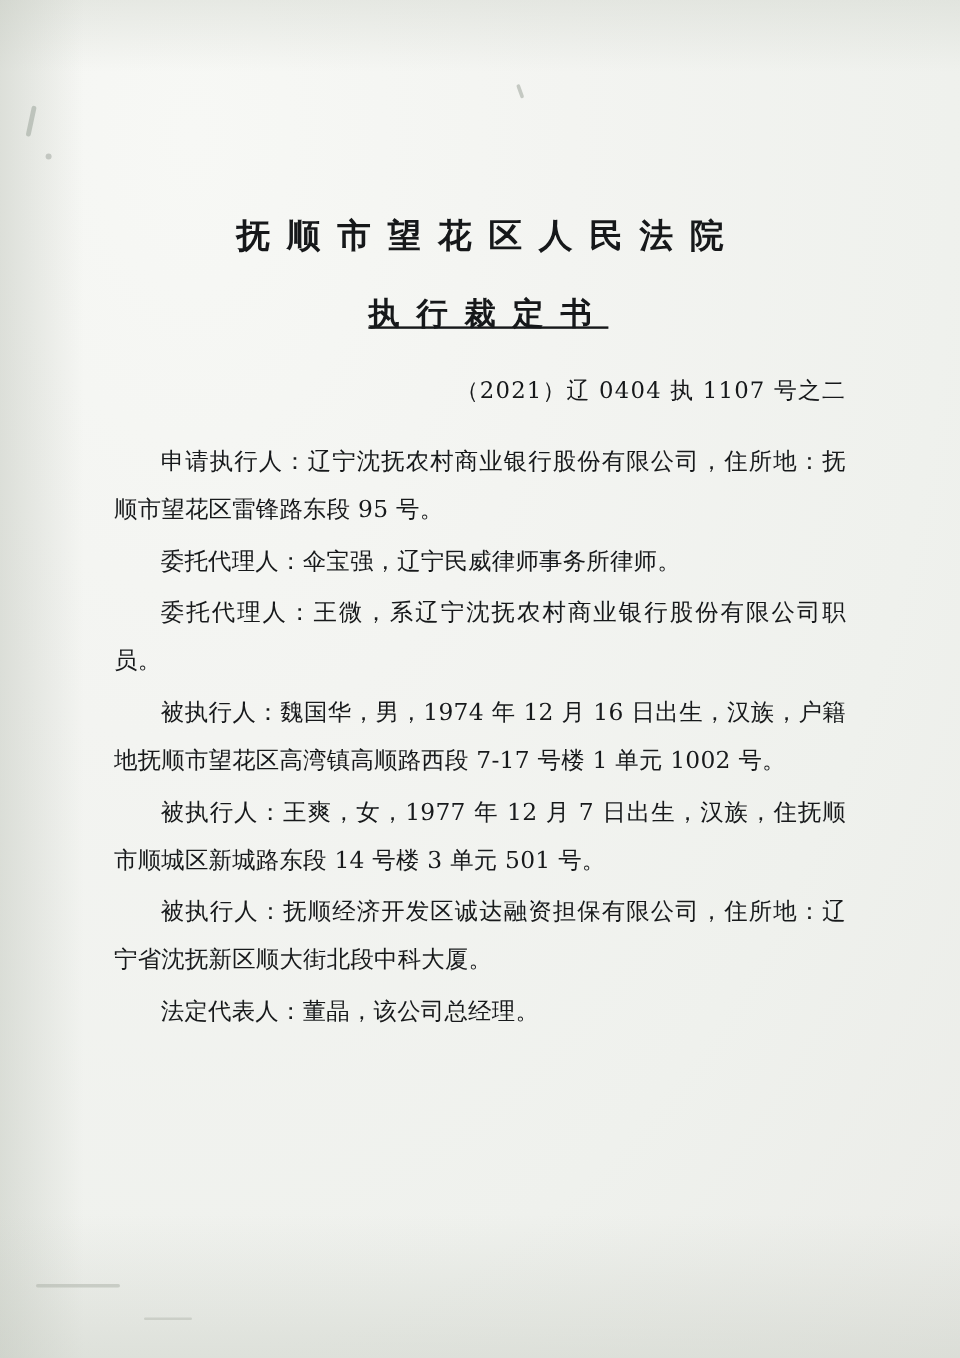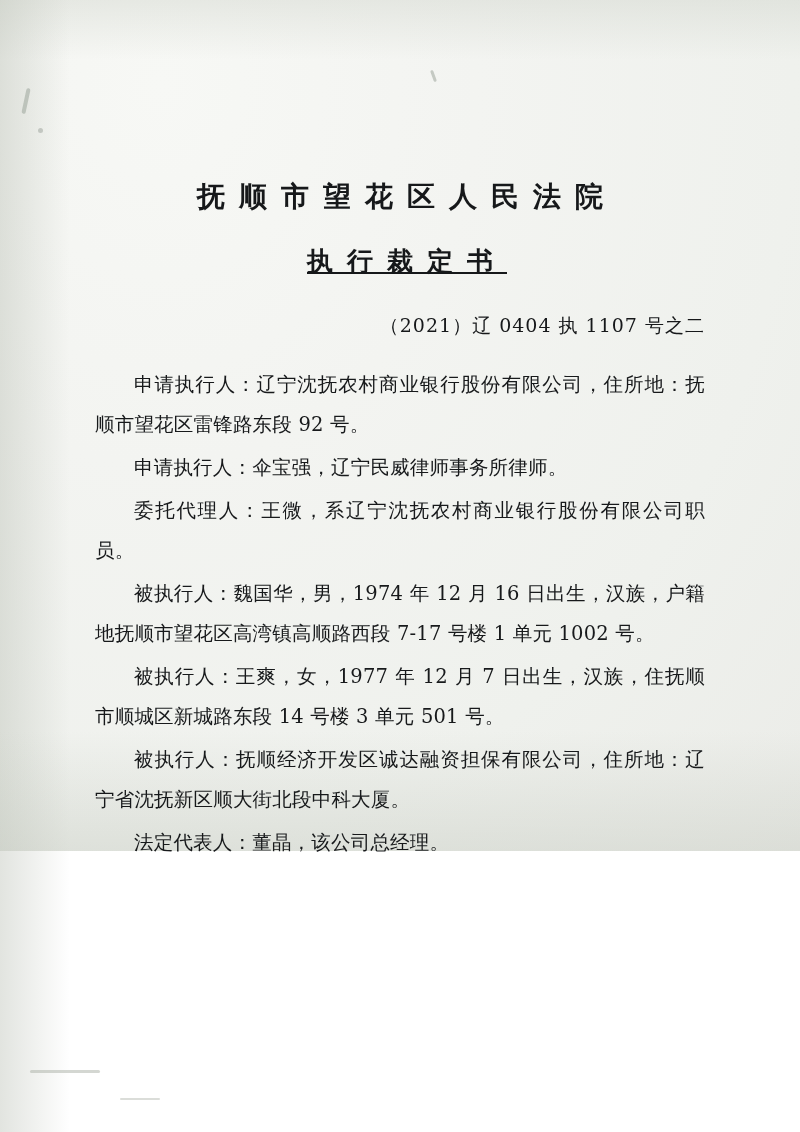--- a/index.html
+++ b/index.html
@@ -9,21 +9,21 @@
   body {
     width: 800px;
     height: 1132px;
     background: #ffffff;
     font-family: "DejaVu Serif", "Liberation Serif", serif;
     overflow: hidden;
   }
   .page {
     position: relative;
     width: 800px;
-    height: 851px;
+    height: 1132px;
     background:
       radial-gradient(ellipse at 20% 10%, #f7f8f5 0%, #f3f4f1 35%, #eff1ed 70%, #ebece8 100%);
     box-sizing: border-box;
   }
   
   .scan-shade-left {
     position: absolute;
     left: 0; top: 0;
     width: 70px; height: 1132px;
     background: linear-gradient(to right, rgba(190,195,185,0.45), rgba(255,255,255,0));
@@ -117,22 +117,22 @@
   <div class="speck s3"></div>
   <div class="speck s4"></div>
   <div class="speck s5"></div>
 
   <div class="content">
     <h1 class="doc-title">抚顺市望花区人民法院</h1>
     <h2 class="doc-subtitle">执行裁定书</h2>
     <div class="case-no">（2021）辽 0404 执 1107 号之二</div>
 
     <div class="body-block">
-      <p class="para">申请执行人：辽宁沈抚农村商业银行股份有限公司，住所地：抚顺市望花区雷锋路东段 92 号。</p>
-      <p class="para">申请执行人：伞宝强，辽宁民威律师事务所律师。</p>
+      <p class="para">申请执行人：辽宁沈抚农村商业银行股份有限公司，住所地：抚顺市望花区雷锋路东段 95 号。</p>
+      <p class="para">委托代理人：伞宝强，辽宁民威律师事务所律师。</p>
       <p class="para">委托代理人：王微，系辽宁沈抚农村商业银行股份有限公司职员。</p>
       <p class="para">被执行人：魏国华，男，1974 年 12 月 16 日出生，汉族，户籍地抚顺市望花区高湾镇高顺路西段 7-17 号楼 1 单元 1002 号。</p>
       <p class="para">被执行人：王爽，女，1977 年 12 月 7 日出生，汉族，住抚顺市顺城区新城路东段 14 号楼 3 单元 501 号。</p>
       <p class="para">被执行人：抚顺经济开发区诚达融资担保有限公司，住所地：辽宁省沈抚新区顺大街北段中科大厦。</p>
       <p class="para">法定代表人：董晶，该公司总经理。</p>
     </div>
   </div>
 </div>
 
 </body></html>

